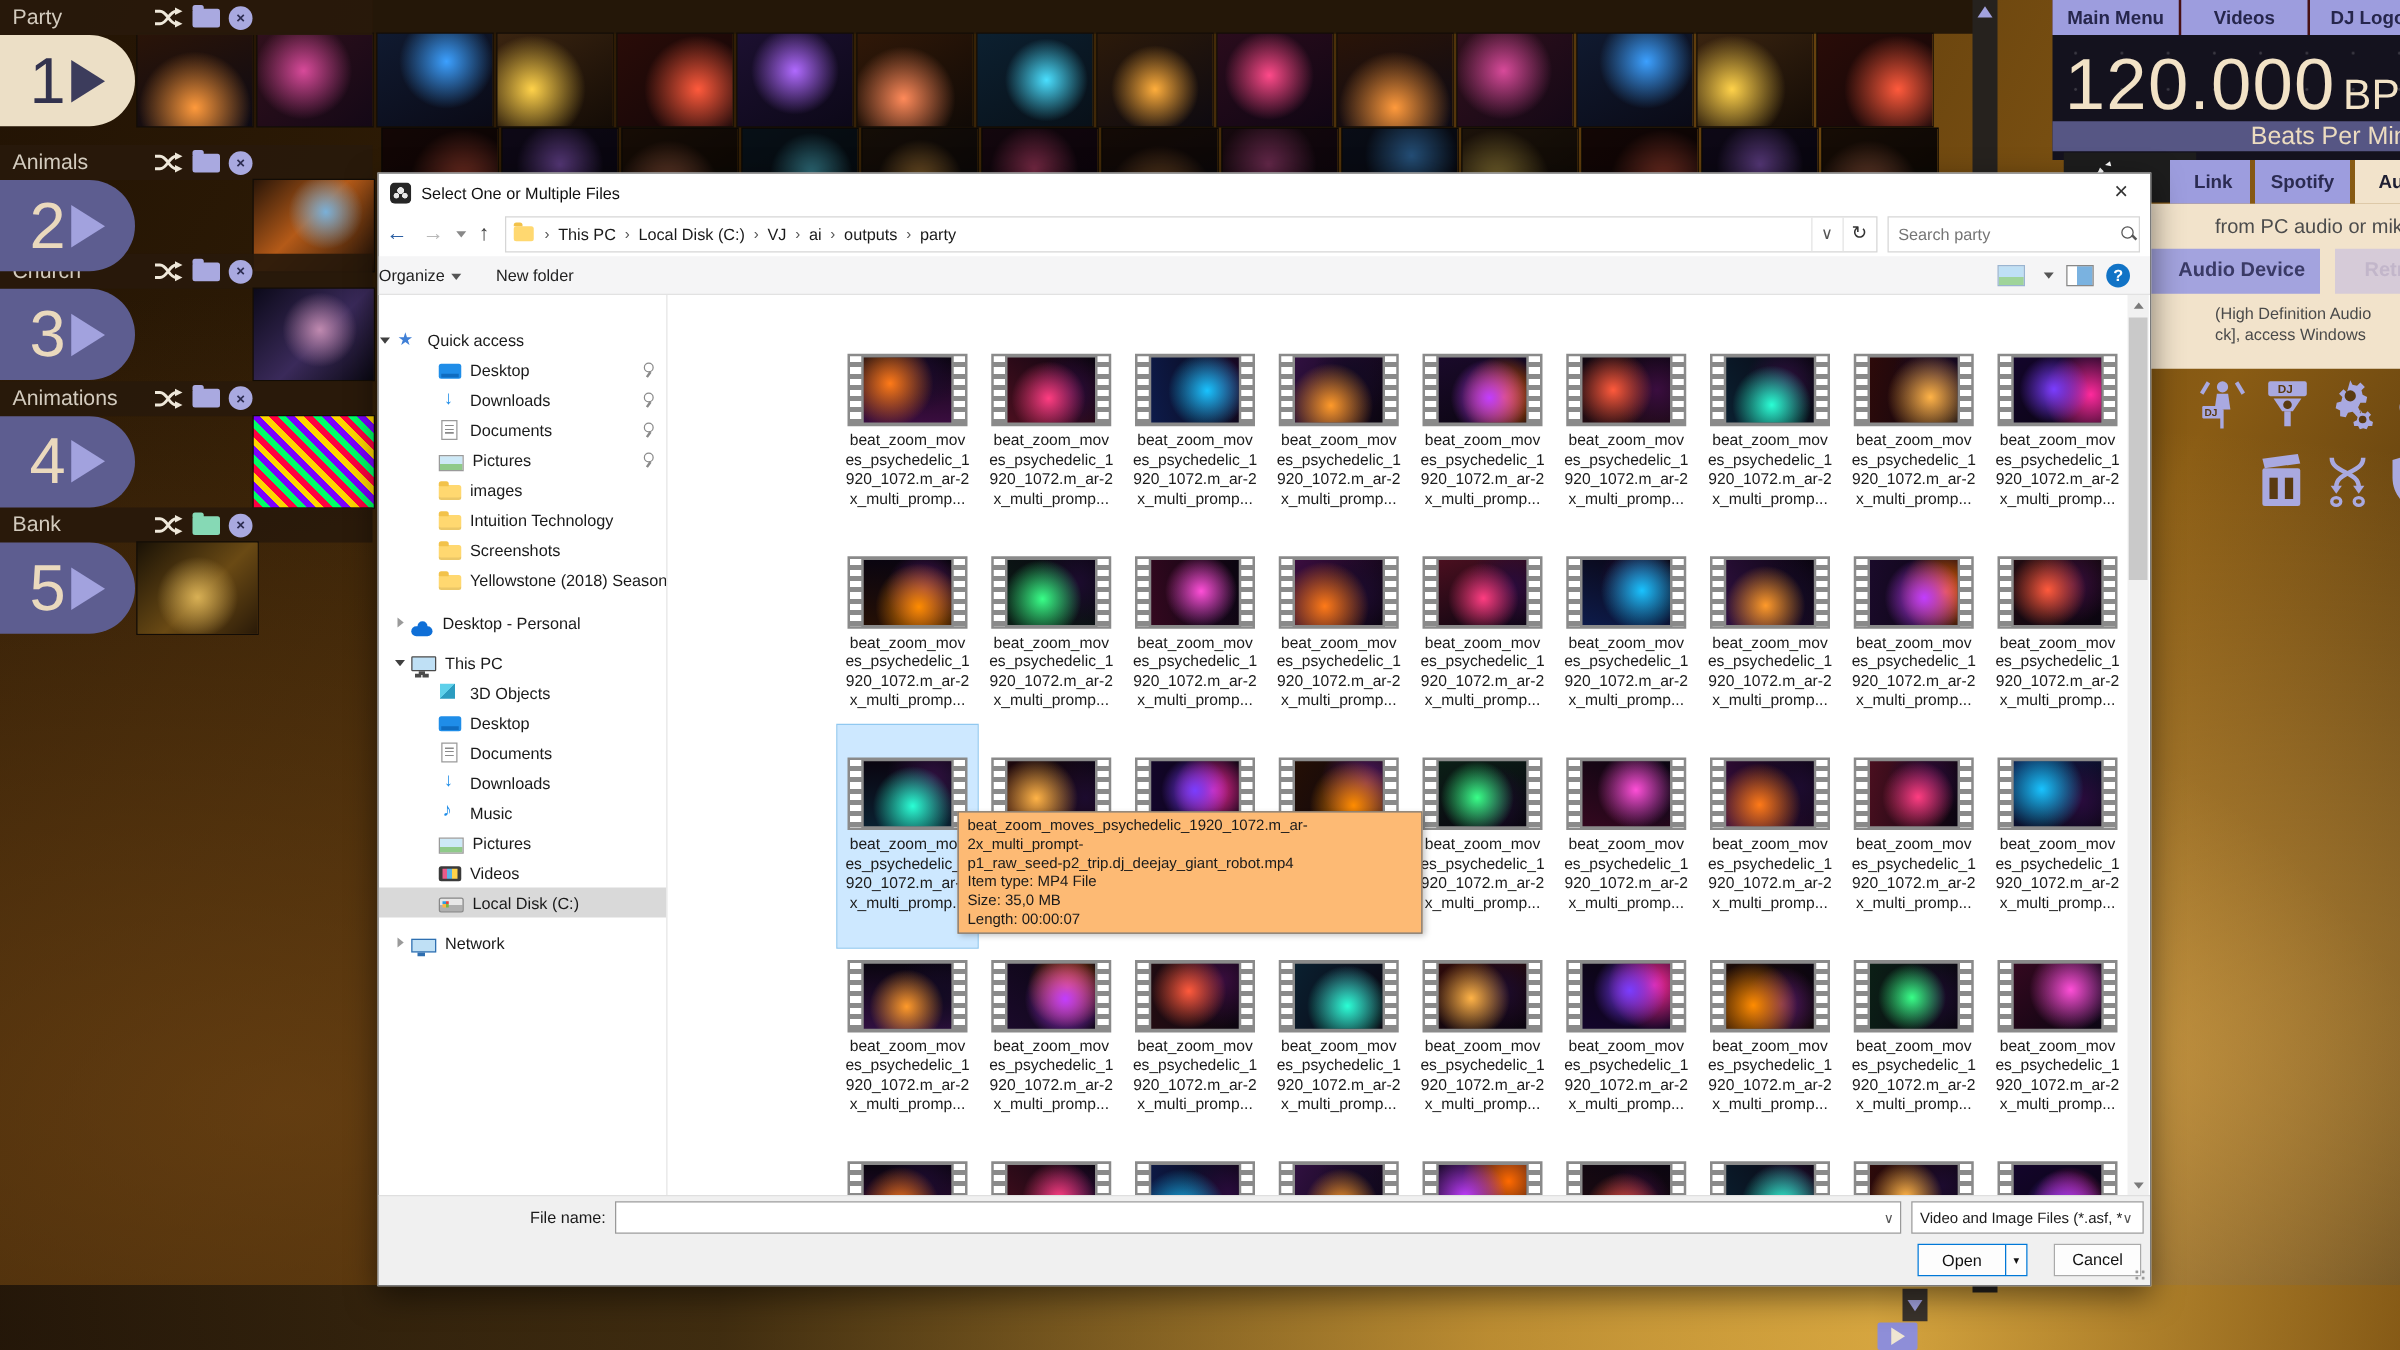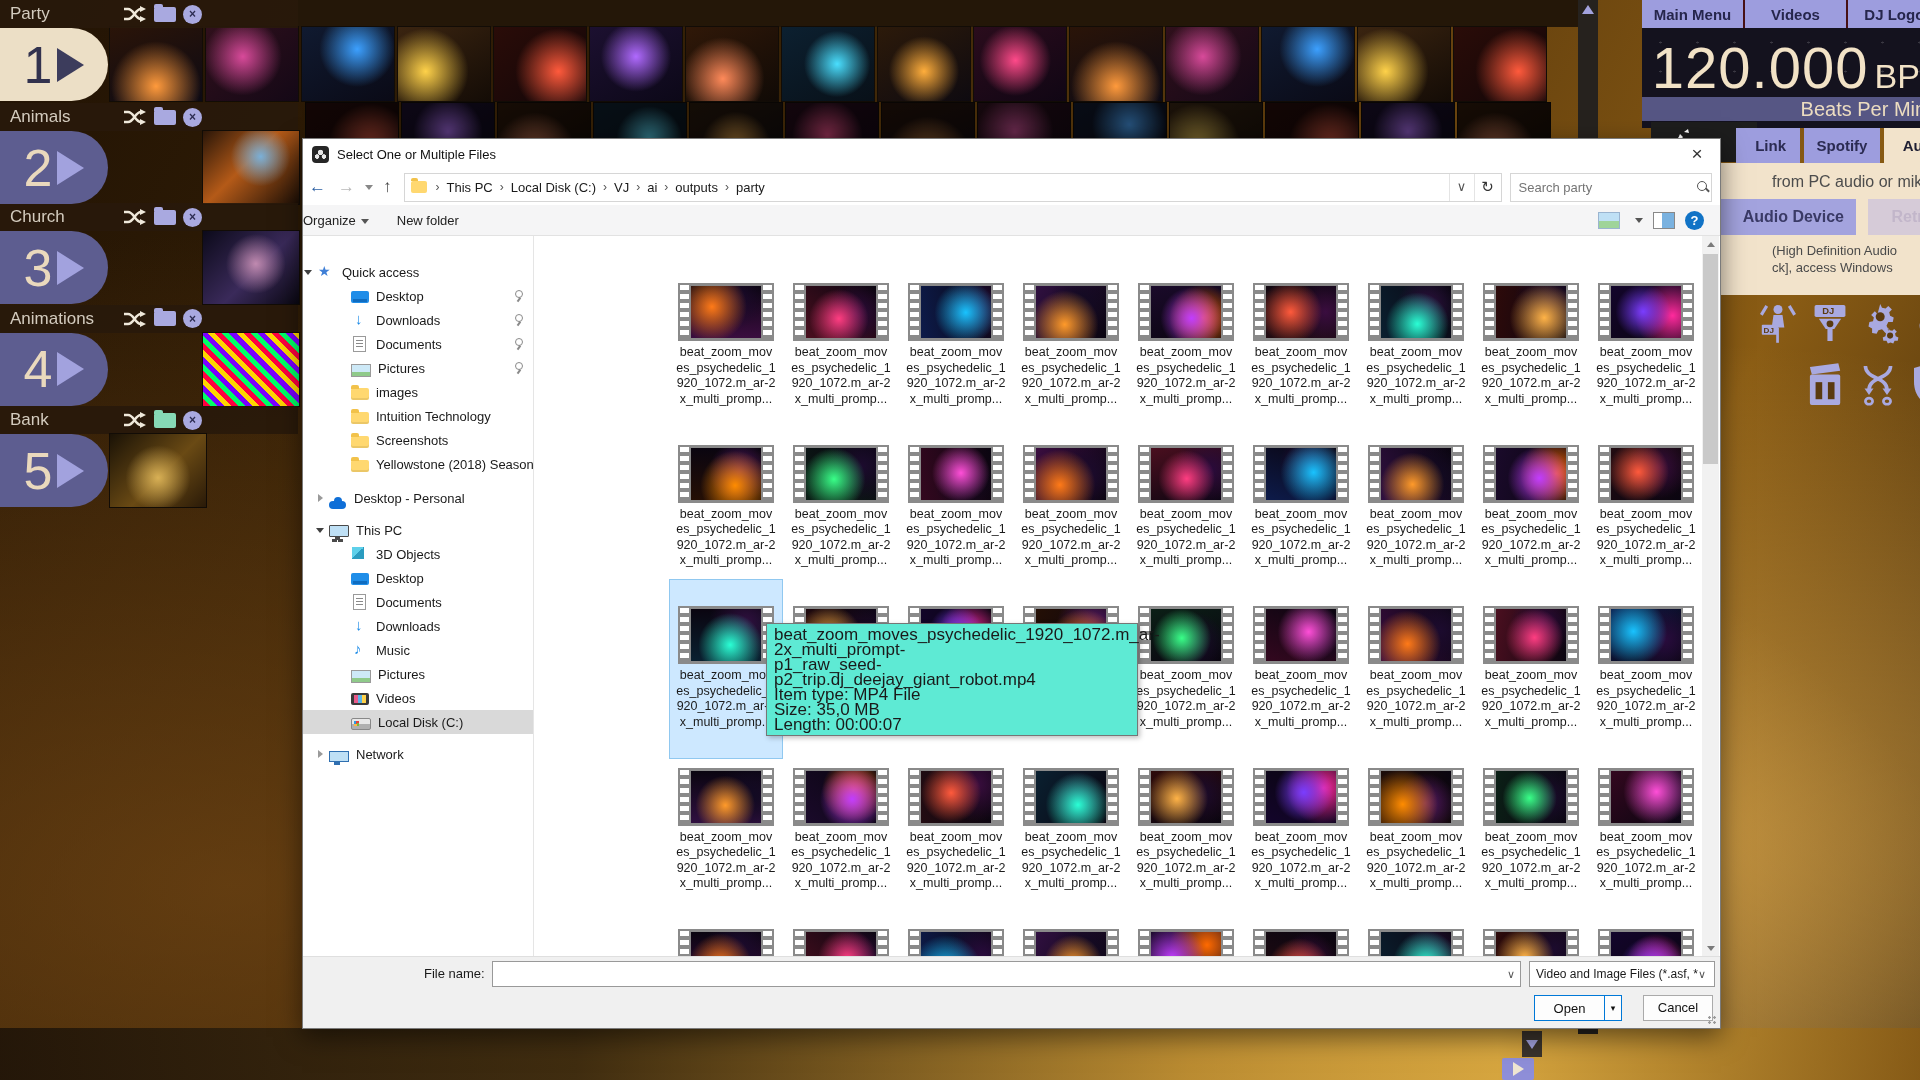--- a/index.html
+++ b/index.html
@@ -169,22 +169,22 @@
   .film .art{position:absolute;left:13px;right:13px;top:3px;bottom:3px;}
   .flabel{font-size:12.5px;line-height:15.5px;color:#1b1b1b;margin-top:4px;}
   .flabel div{height:15.5px;overflow:hidden;}
   #grid-scroll{position:absolute;right:1px;top:97px;bottom:71px;width:17px;background:#f1f1f1;}
   #grid-scroll .ar{position:absolute;left:5px;width:0;height:0;border-left:4px solid transparent;border-right:4px solid transparent;}
   #grid-scroll .ar.up{top:6px;border-bottom:5px solid #7a7a7a;}
   #grid-scroll .ar.dn{bottom:6px;border-top:5px solid #7a7a7a;}
   #grid-scroll .thumbbar{position:absolute;left:1px;top:18px;width:15px;height:210px;background:#c9c9c9;}
 
   
-  #tooltip{position:absolute;left:463px;top:484px;width:356px;background:#5eead4;border:1px solid #767676;
-     box-shadow:2px 2px 5px rgba(0,0,0,.25);padding:3px 7px;font-size:17px;line-height:15px;color:#1a1a1a;z-index:30;}
+  #tooltip{position:absolute;left:463px;top:510px;width:356px;background:#fdba74;border:1px solid #767676;
+     box-shadow:2px 2px 5px rgba(0,0,0,.25);padding:3px 7px;font-size:12px;line-height:15px;color:#1a1a1a;z-index:30;}
 
   
   #dlg-footer{position:absolute;left:0;bottom:0;width:100%;height:71px;background:#f0f0f0;border-top:1px solid #dfdfdf;}
   #fn-label{position:absolute;left:121px;top:9px;font-size:13px;color:#1a1a1a;}
   #fn-input{position:absolute;left:189px;top:4px;width:1029px;height:26px;border:1px solid #999;background:#fff;box-sizing:border-box;display:flex;align-items:center;}
   #fn-input input{flex:1;border:none;outline:none;height:100%;font-family:"Liberation Sans",sans-serif;font-size:13px;padding-left:6px;background:transparent;}
   #fn-input .dd{width:18px;color:#555;font-size:11px;text-align:center;}
   #ftype{position:absolute;left:1226px;top:4px;width:186px;height:26px;border:1px solid #999;background:#fff;box-sizing:border-box;
      display:flex;align-items:center;font-size:12px;color:#1a1a1a;}
   #ftype .txt{flex:1;overflow:hidden;white-space:nowrap;padding-left:6px;}
@@ -252,21 +252,21 @@
           <span class="ic-x">×</span>
         </span>
       </div>
       <div class="vbody">
         <div class="pill pill-active">
           <span class="pnum">1</span>
           <span class="ptri"></span>
         </div>
       </div>
     </div>
-    <div class="vrow" style="top: 103px;">
+    <div class="vrow" style="top: 116px;">
       <div class="vhead">
         <span class="vlabel">Animals</span>
         <span class="vicons">
           <span class="ic-shuffle">
             <svg width="24" height="18" viewBox="0 0 24 18">
               <path d="M1 4h4c6 0 7 10 13 10M1 14h4c6 0 7-10 13-10" fill="none" stroke="#efe8da" stroke-width="2.4"></path>
               <path d="M17 1l6 3-6 3z" fill="#efe8da"></path>
               <path d="M17 11l6 3-6 3z" fill="#efe8da"></path>
             </svg>
           </span>

